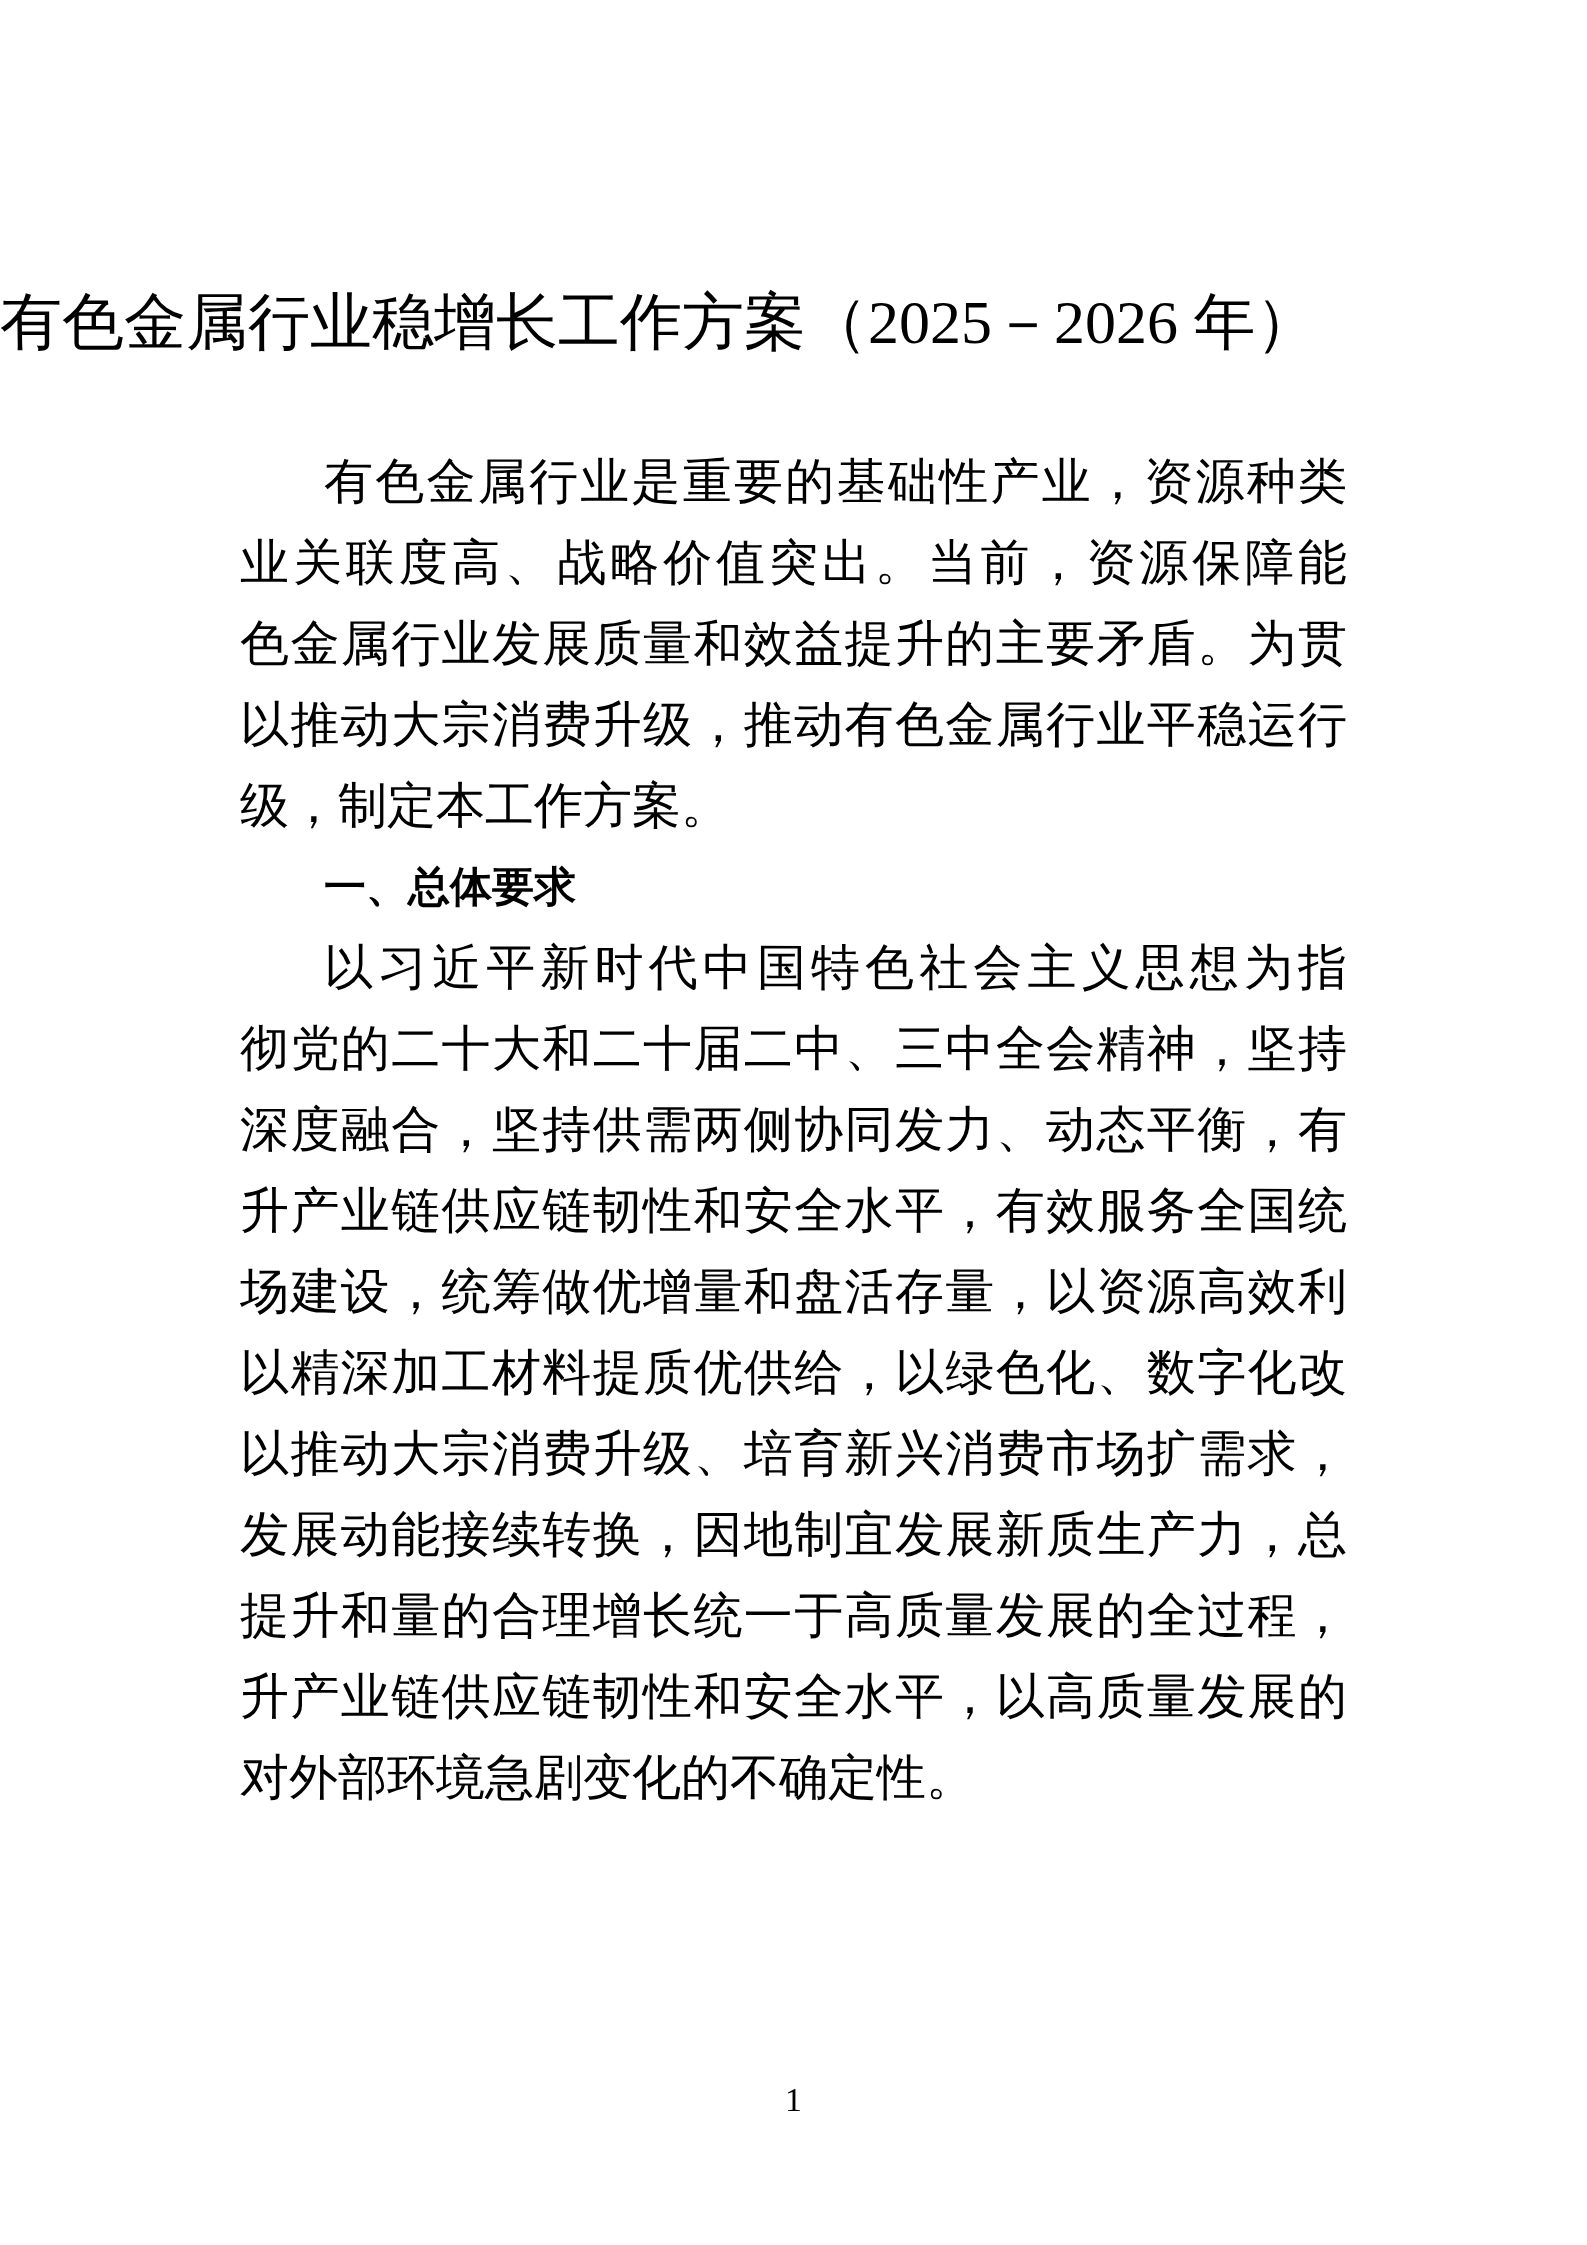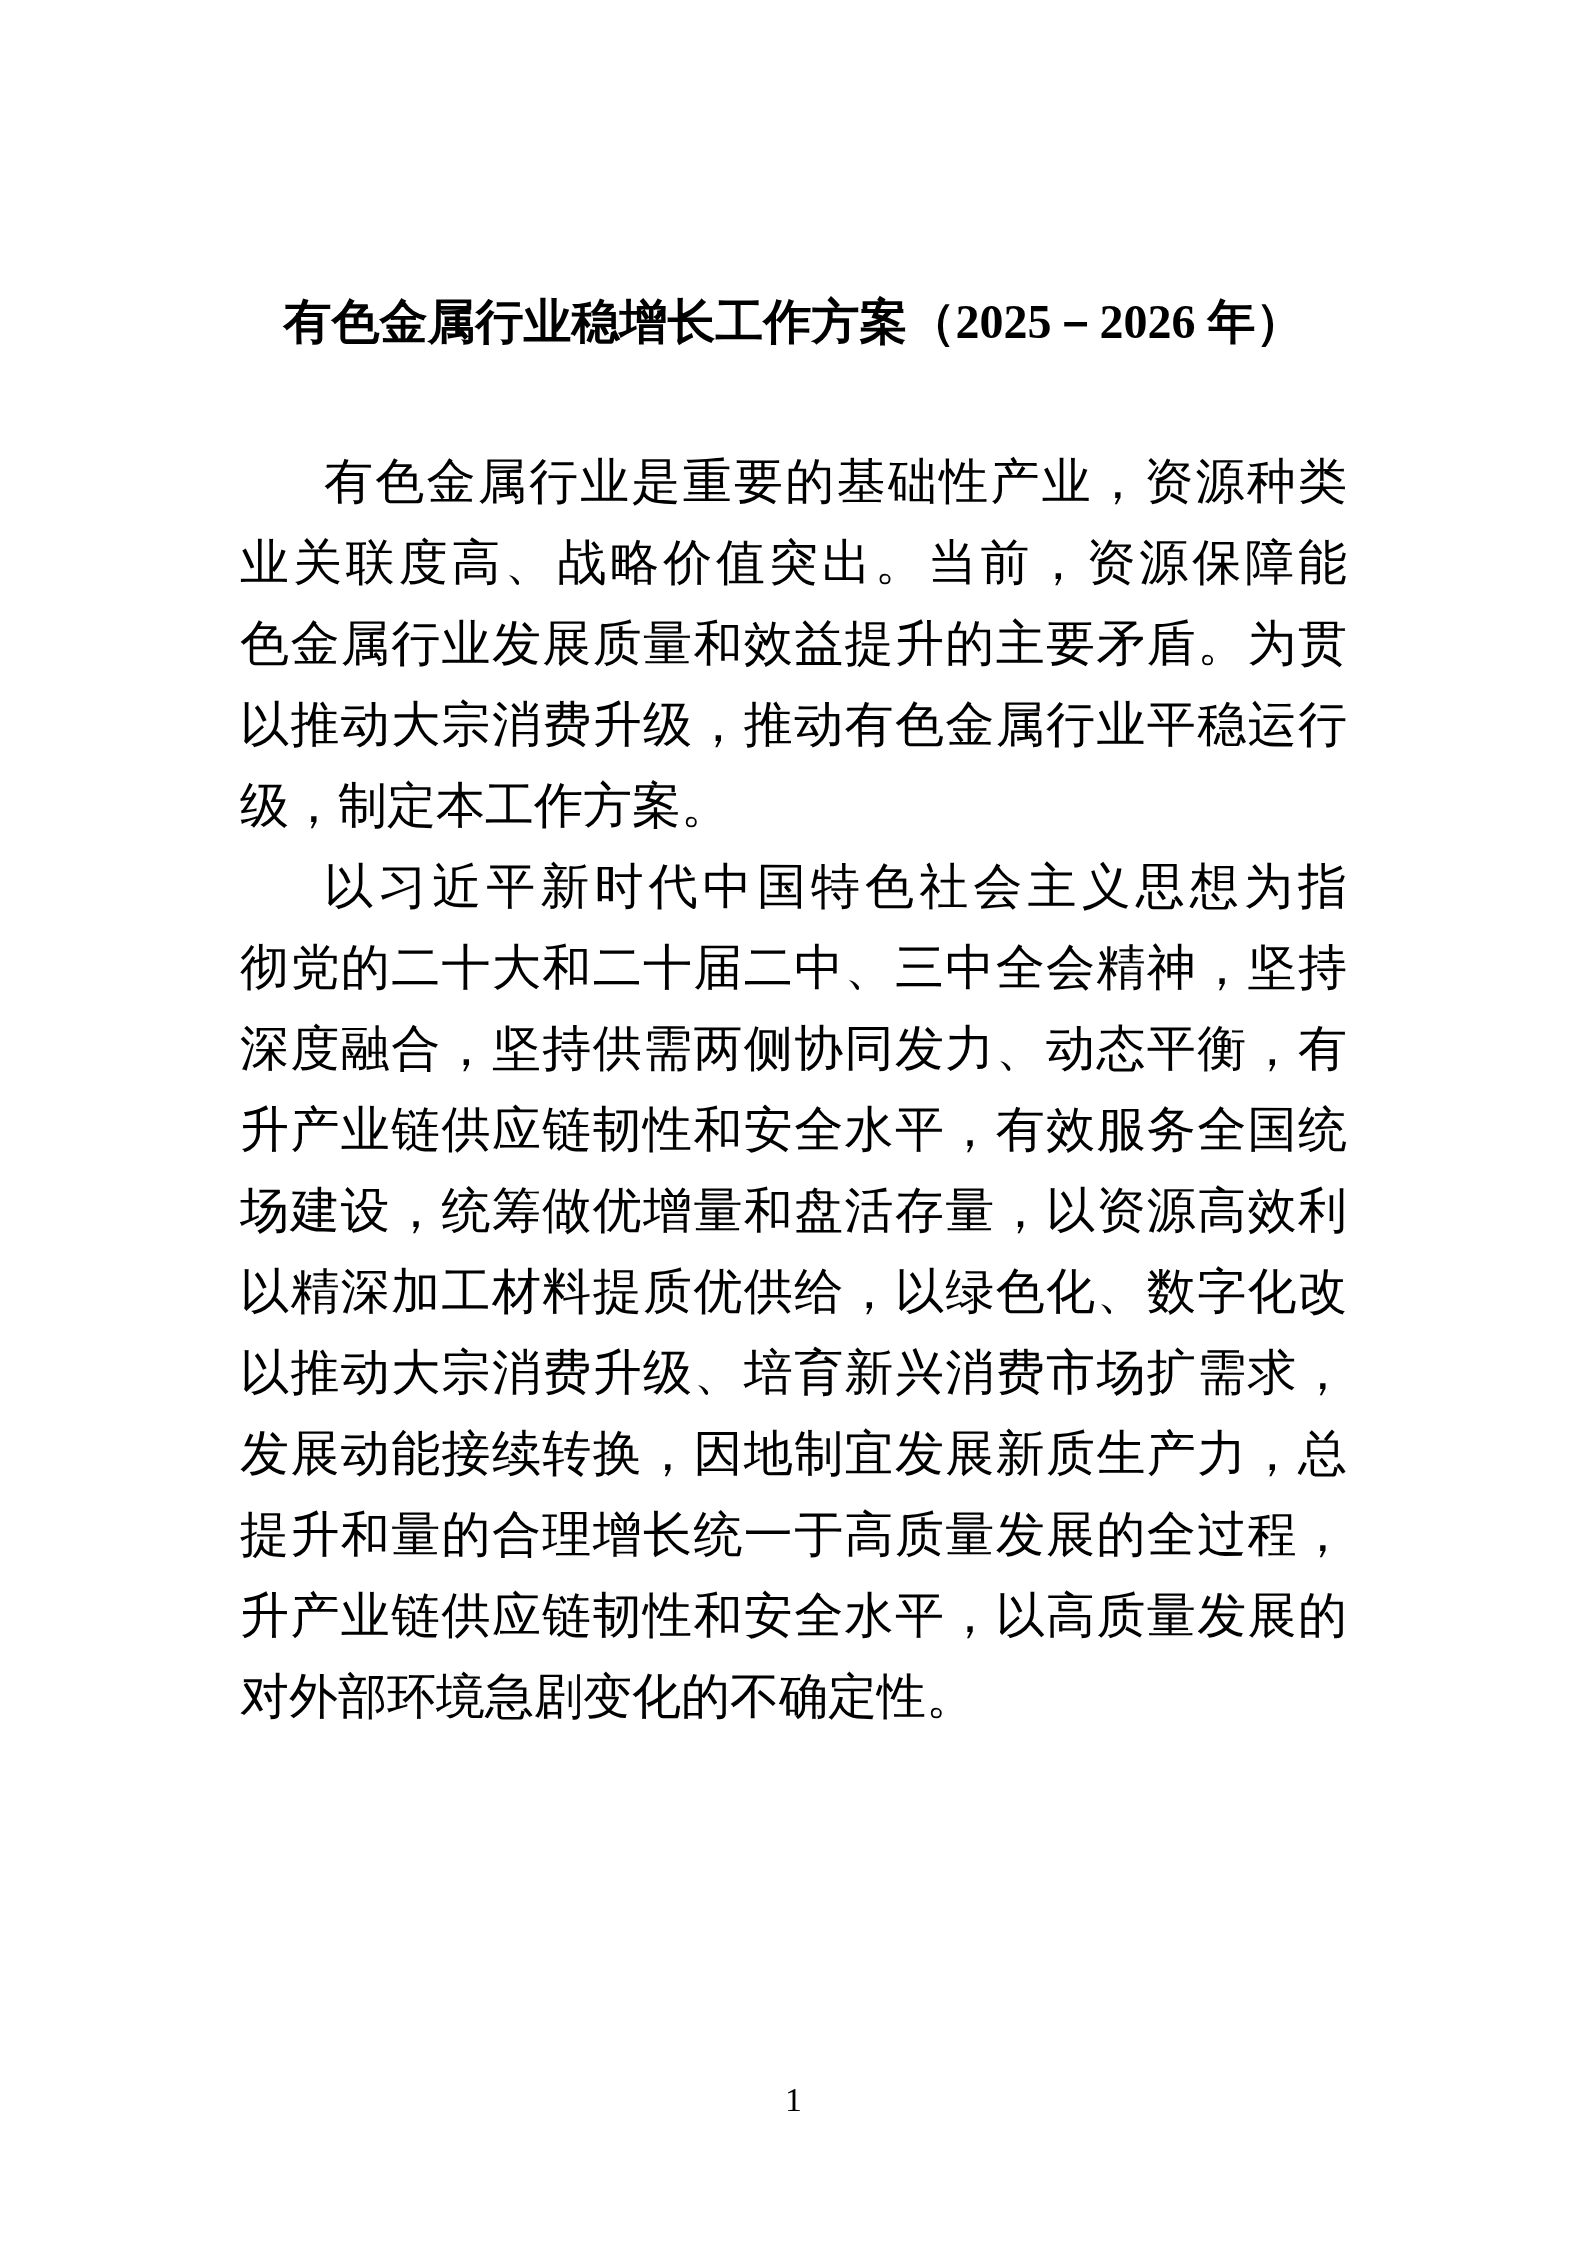--- a/index.html
+++ b/index.html
@@ -12,24 +12,24 @@
     width: 1587px;
     height: 2245px;
     background: #ffffff;
     color: #000000;
     font-family: "Liberation Serif", "DejaVu Serif", serif;
     overflow: hidden;
   }
   .doc-title {
     margin: 0;
     padding-top: 291px;
-    text-align: center;
-    font-size: 48px;
+    text-align: left;
+    font-size: 62px;
     line-height: 62px;
-    font-weight: bold;
+    font-weight: normal;
     font-family: "Liberation Serif", "DejaVu Serif", serif;
   }
   .doc-body {
     margin: 88px 240px 0 240px;
   }
   .line {
     font-size: 49px;
     line-height: 81px;
     height: 81px;
     text-align: justify;
@@ -72,20 +72,21 @@
   <div class="doc-body">
 
     <div class="para">
         <div class="line indent">有色金属行业是重要的基础性产业，资源种类众多、产</div>
         <div class="line">业关联度高、战略价值突出。当前，资源保障能力、高端供</div>
         <div class="line">色金属行业发展质量和效益提升的主要矛盾。为贯彻落实中</div>
         <div class="line">以推动大宗消费升级，推动有色金属行业平稳运行和转型升</div>
         <div class="line last">级，制定本工作方案。</div>
       </div>
 
+    <h2 class="section-heading">一、总体要求</h2>
 
     <div class="para">
         <div class="line indent">以习近平新时代中国特色社会主义思想为指导，深入贯</div>
         <div class="line">彻党的二十大和二十届二中、三中全会精神，坚持稳中求进</div>
         <div class="line">深度融合，坚持供需两侧协同发力、动态平衡，有保有压，</div>
         <div class="line">升产业链供应链韧性和安全水平，有效服务全国统一大市</div>
         <div class="line">场建设，统筹做优增量和盘活存量，以资源高效利用为目标，</div>
         <div class="line">以精深加工材料提质优供给，以绿色化、数字化改造促转型，</div>
         <div class="line">以推动大宗消费升级、培育新兴消费市场扩需求，推动新旧</div>
         <div class="line">发展动能接续转换，因地制宜发展新质生产力，总体要求</div>

